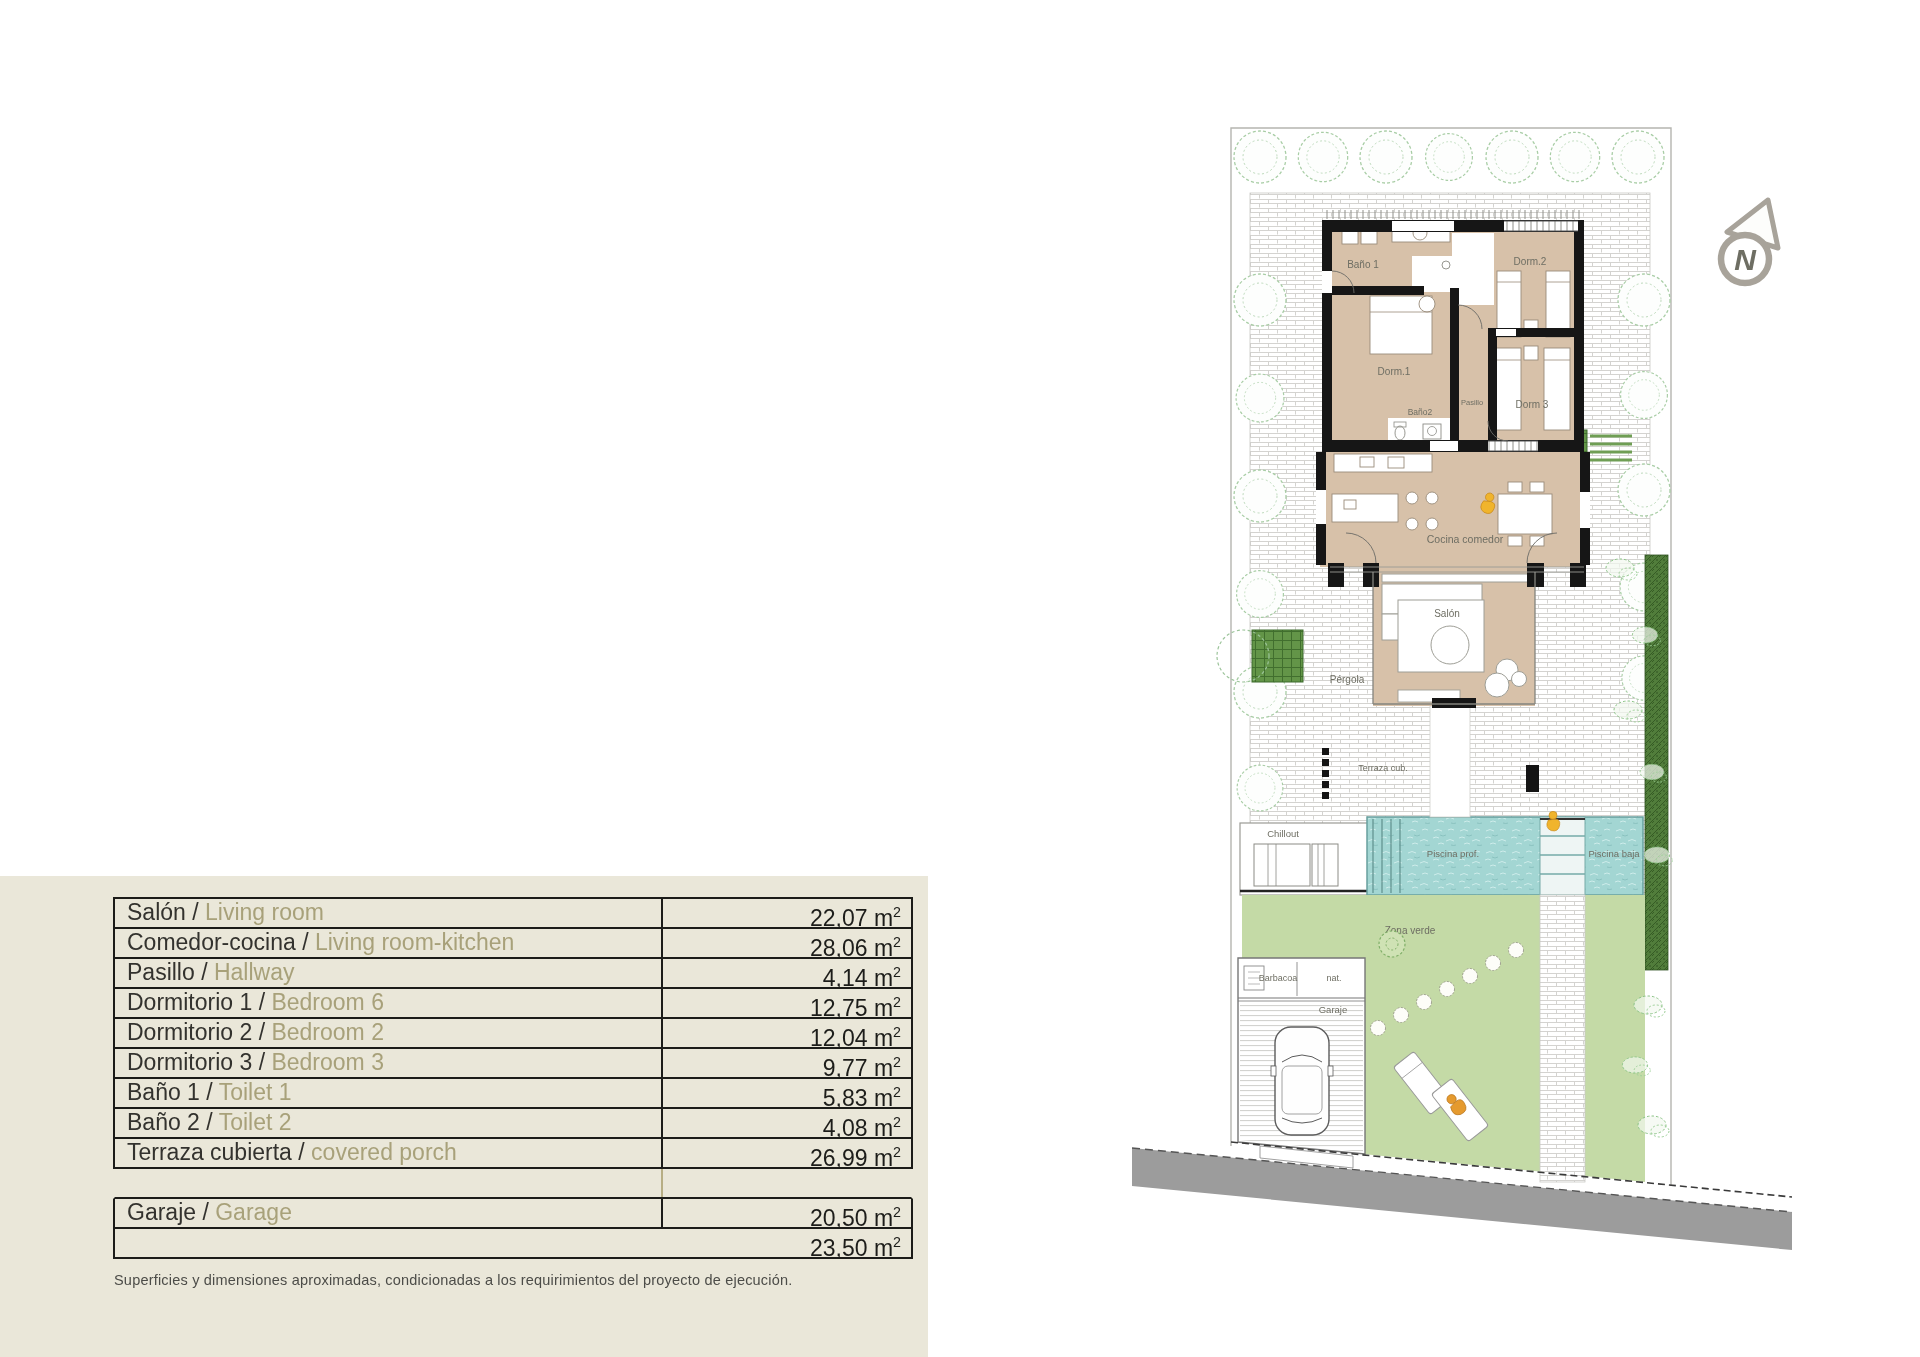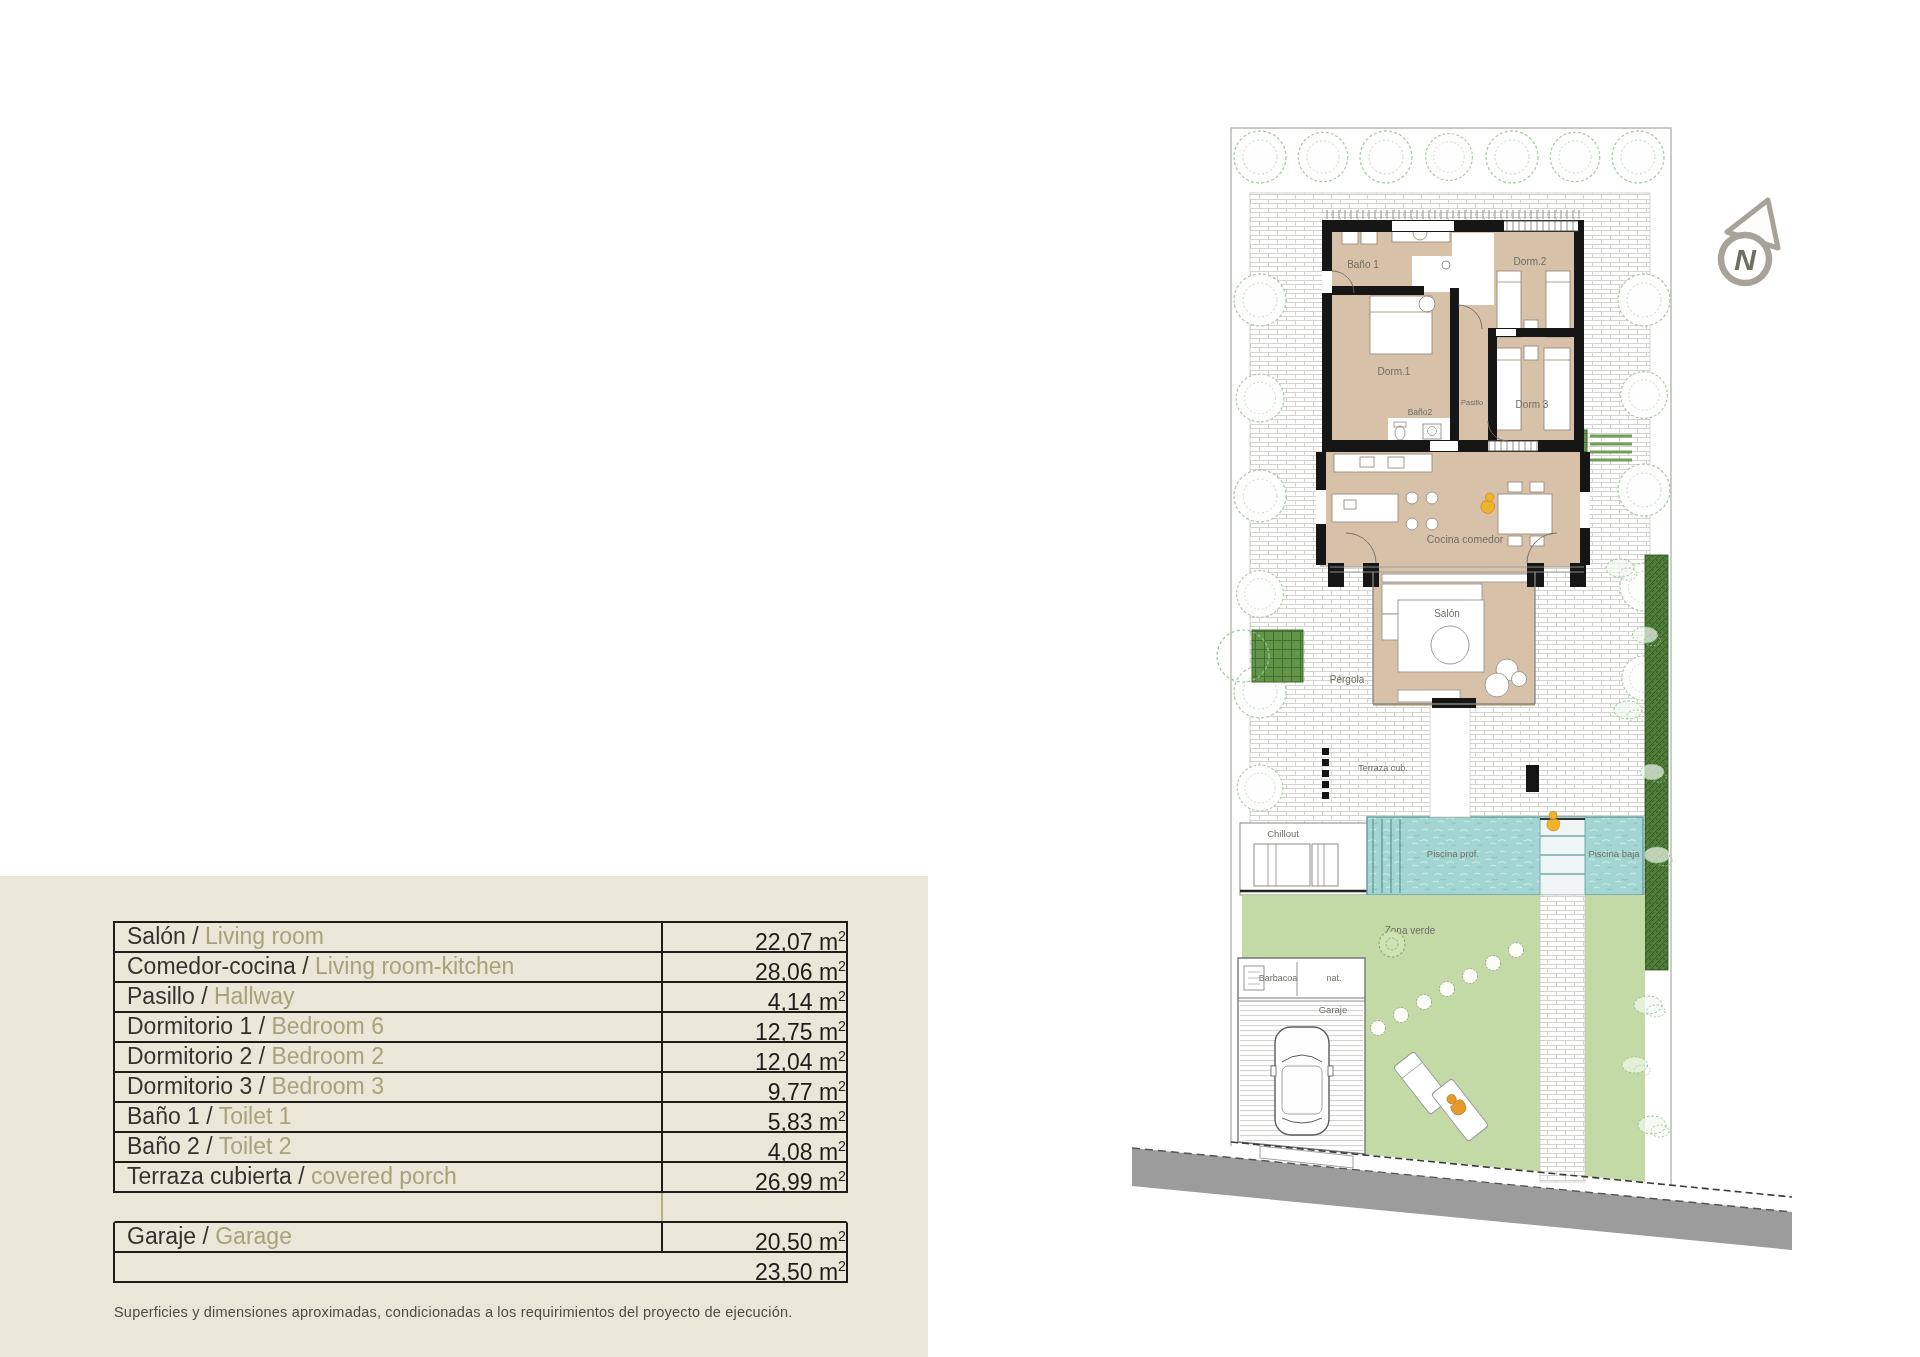--- a/index.html
+++ b/index.html
@@ -1,30 +1,30 @@
 <!DOCTYPE html>
 <html><head>
 <meta charset="utf-8">
 <style>
   html,body{margin:0;padding:0;background:#ffffff;}
   .page{position:relative;width:1920px;height:1357px;background:#ffffff;overflow:hidden;
         font-family:"Liberation Sans",sans-serif;}
   .panel{position:absolute;left:0;top:876px;width:928px;height:481px;background:#eae7d9;}
-  .areas-table{position:absolute;left:113px;top:897px;width:735px;border-top:2px solid #1c1c19;margin-top:24px;}
+  .areas-table{position:absolute;left:113px;top:897px;width:800px;border-top:2px solid #1c1c19;}
   .trow{display:flex;height:28px;border-bottom:2px solid #1c1c19;
         border-left:2px solid #1c1c19;border-right:2px solid #1c1c19;}
   .trow.empty{border-left-color:transparent;border-right-color:transparent;}
   .tlabel{width:534px;border-right:2px solid #1c1c19;padding-left:12px;font-size:23px;
           line-height:27px;color:#33322e;white-space:nowrap;overflow:hidden;}
   .trow.empty .tlabel{border-right-color:#b7ae84;}
   .sep{color:#33322e;}
   .en{color:#a8a17a;}
-  .tval{flex:1;text-align:right;font-size:23px;line-height:27px;color:#1d1d1a;white-space:nowrap;}
+  .tval{flex:1;text-align:right;padding-right:10px;font-size:23px;line-height:27px;color:#1d1d1a;white-space:nowrap;}
   .tval sup{font-size:62%;}
-  .disclaimer{position:absolute;left:114px;top:1304px;font-size:14.5px;color:#4c4c48;letter-spacing:.2px;}
+  .disclaimer{position:absolute;left:114px;top:1272px;font-size:14.5px;color:#4c4c48;letter-spacing:.2px;}
   .plan-svg{position:absolute;left:1120px;top:100px;width:690px;height:1190px;}
   .plan-svg text{font-family:"Liberation Sans",sans-serif;fill:#6e6e63;}
 </style>
 </head>
 <body>
 
 <div class="page">
 
   <div class="panel"></div>
 

